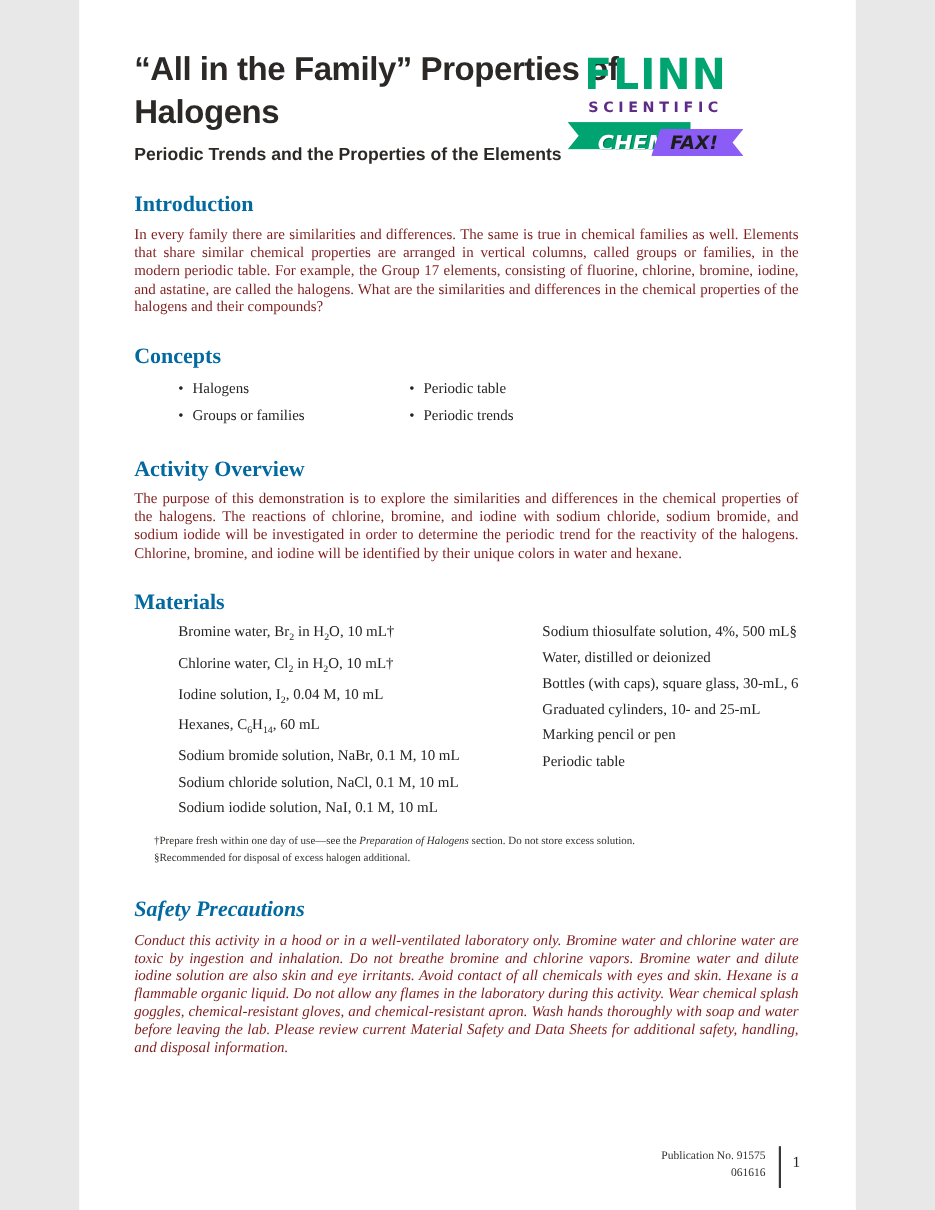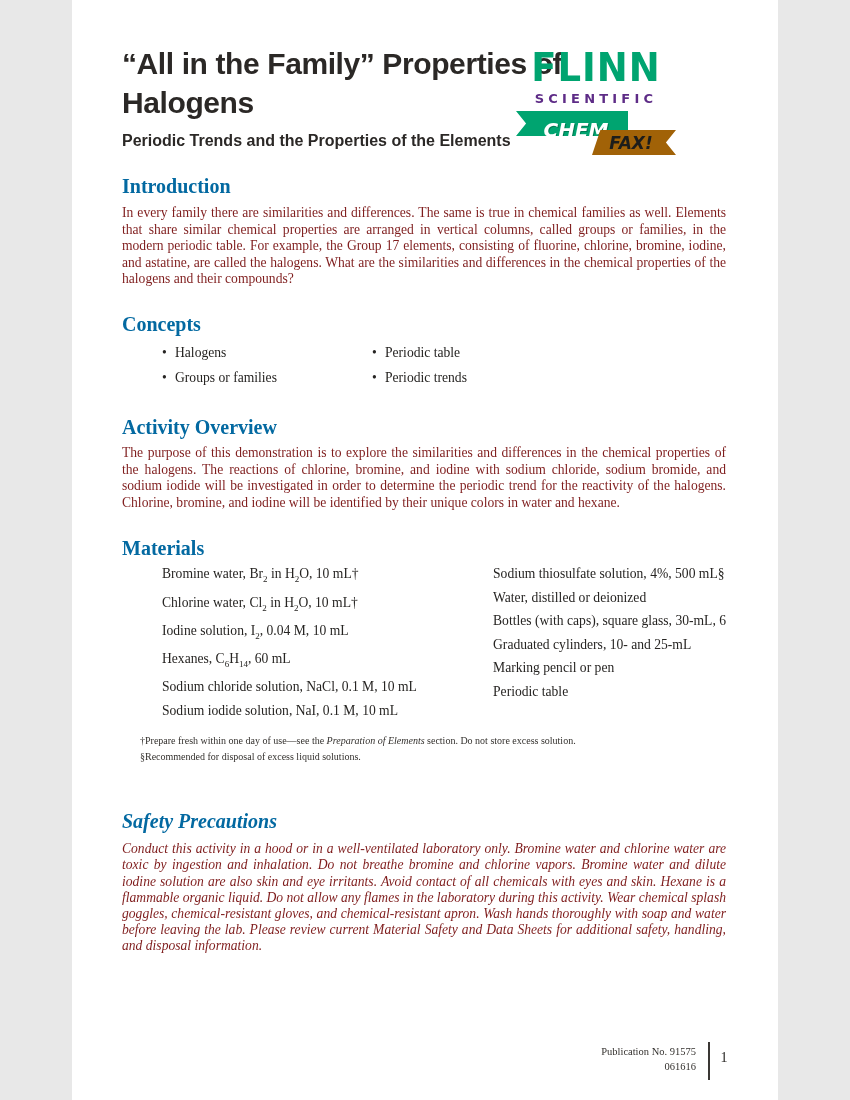--- a/index.html
+++ b/index.html
@@ -67,23 +67,23 @@
     font-family:"DejaVu Sans", sans-serif;
     font-weight:bold;font-style:italic;
     font-size:20px;color:#ffffff;
     text-shadow:1px 1px 0 #007a52;
     padding-left:8px;
     margin-top:12px;
   }
   .ribbon-light{
     position:absolute;left:76px;top:6px;
     width:84px;height:25px;
-    background:#a16207;
+    background:#8b5cf6;
     clip-path:polygon(10% 0,100% 0,88% 50%,100% 100%,0 100%);
-    display:flex;align-items:center;justify-content:center;margin-top:13px;
+    display:flex;align-items:center;justify-content:center;
   }
   .ribbon-light span{
     font-family:"DejaVu Sans", sans-serif;
     font-weight:bold;font-style:italic;
     font-size:17px;color:#1d1d1b;
     padding-right:6px;
   }
 
   
   h2.sec{
@@ -129,21 +129,21 @@
     white-space:nowrap;
   }
   .material-item sub{font-size:9px;}
   .footnotes{margin-top:6px;padding-left:18px;}
   .footnote{
     font-size:10px;
     line-height:16px;
     color:#33302d;
   }
 
-  .sec-safety{margin-top:45px;}
+  .sec-safety{margin-top:27px;}
   .sec-safety .para{
     margin-top:8px;
     font-style:italic;
     line-height:16.2px;
   }
 
   
   .footer{
     position:absolute;
     left:50px;right:40px;top:1042px;
@@ -225,35 +225,36 @@
     </section>
 
     <section class="sec-materials">
       <h2 class="sec">Materials</h2>
       <div class="materials-cols">
         <div class="materials-col">
           <div class="material-item">Bromine water, Br<sub>2</sub> in H<sub>2</sub>O, 10 mL†</div>
           <div class="material-item">Chlorine water, Cl<sub>2</sub> in H<sub>2</sub>O, 10 mL†</div>
           <div class="material-item">Iodine solution, I<sub>2</sub>, 0.04 M, 10 mL</div>
           <div class="material-item">Hexanes, C<sub>6</sub>H<sub>14</sub>, 60 mL</div>
+          <div class="material-item">Sodium bromide solution, NaBr, 0.1 M, 10 mL</div>
           <div class="material-item">Sodium chloride solution, NaCl, 0.1 M, 10 mL</div>
           <div class="material-item">Sodium iodide solution, NaI, 0.1 M, 10 mL</div>
         </div>
         <div class="materials-col m2">
           <div class="material-item">Sodium thiosulfate solution, 4%, 500 mL§</div>
           <div class="material-item">Water, distilled or deionized</div>
           <div class="material-item">Bottles (with caps), square glass, 30-mL, 6</div>
           <div class="material-item">Graduated cylinders, 10- and 25-mL</div>
           <div class="material-item">Marking pencil or pen</div>
           <div class="material-item">Periodic table</div>
         </div>
       </div>
       <div class="footnotes">
-        <div class="footnote">†Prepare fresh within one day of use—see the <em>Preparation of Elements</em> section. Do not store excess solution.</div>
-        <div class="footnote">§Recommended for disposal of excess liquid solutions.</div>
+        <div class="footnote">†Prepare fresh within one day of use—see the <em>Preparation of Halogens</em> section. Do not store excess solution.</div>
+        <div class="footnote">§Recommended for disposal of excess halogen additional.</div>
       </div>
     </section>
 
     <section class="sec-safety">
       <h2 class="sec italic">Safety Precautions</h2>
       <p class="para">Conduct this activity in a hood or in a well-ventilated laboratory only. Bromine water and chlorine water are toxic by ingestion and inhalation. Do not breathe bromine and chlorine vapors. Bromine water and dilute iodine solution are also skin and eye irritants. Avoid contact of all chemicals with eyes and skin. Hexane is a flammable organic liquid. Do not allow any flames in the laboratory during this activity. Wear chemical splash goggles, chemical-resistant gloves, and chemical-resistant apron. Wash hands thoroughly with soap and water before leaving the lab. Please review current Material Safety and Data Sheets for additional safety, handling, and disposal information.</p>
     </section>
 
   </div>
 

